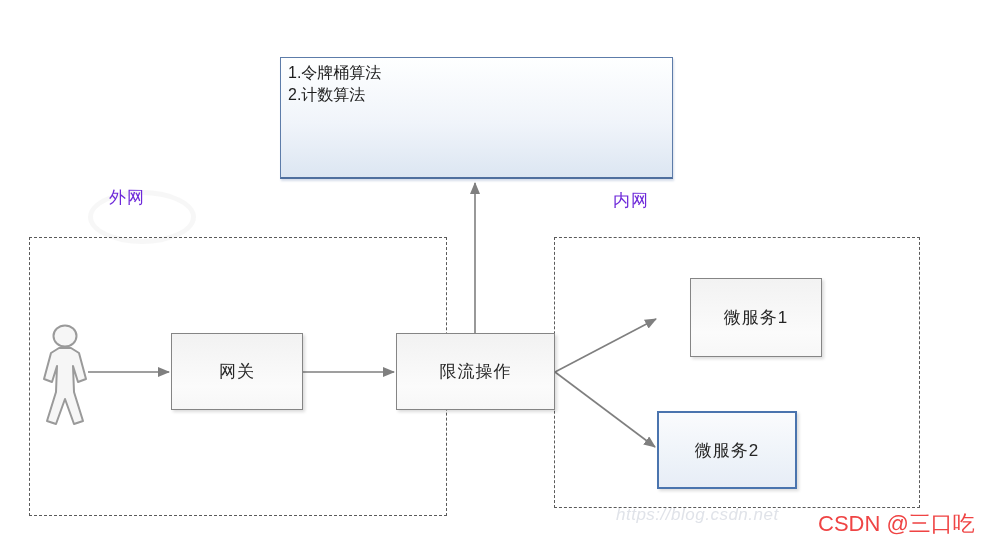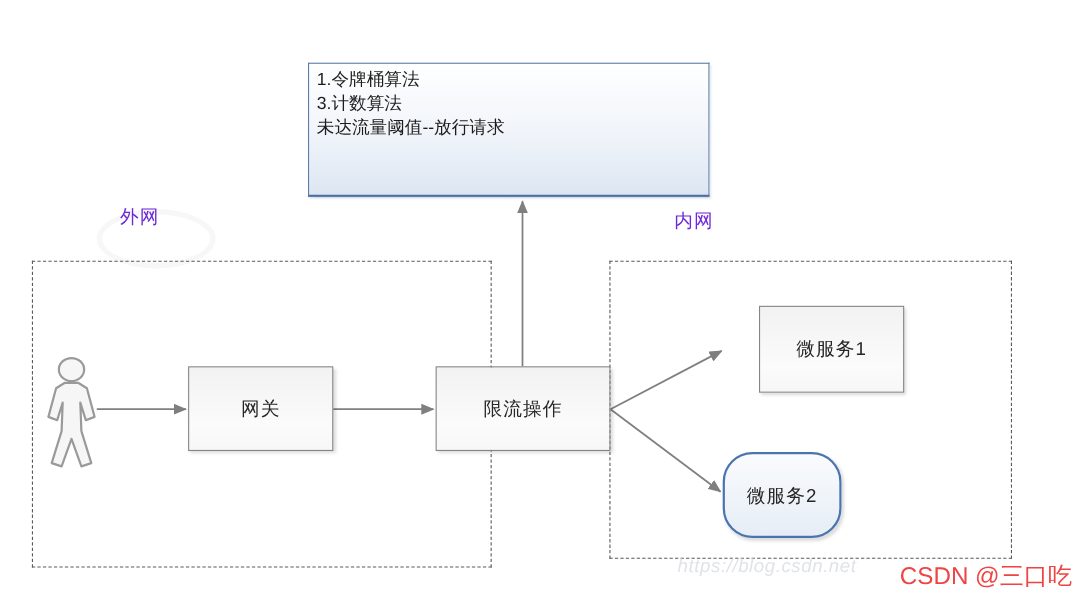--- a/index.html
+++ b/index.html
@@ -22,35 +22,35 @@
     display:flex;align-items:center;justify-content:center;
     font-size:17px;color:#262626;letter-spacing:1px;
   }
   .node.blue{
     border:2px solid #4a74ae;
     background:linear-gradient(180deg,#fafbfd 0%,#eef3f9 60%,#e7edf6 100%);
   }
 
   
   .note{
-    left:280px;top:57px;width:365px;height:122px;
+    left:280px;top:57px;width:393px;height:122px;
     border:1px solid #5d7ca9;
     border-bottom:2px solid #4f6f9e;
     background:linear-gradient(180deg,#feffff 0%,#f0f4fa 55%,#dce6f2 100%);
     padding:4px 7px 0 7px;
     font-size:16px;line-height:22px;color:#1c1c1c;
     box-shadow:1px 2px 2px rgba(90,120,170,0.25);
   }
   .note div{white-space:pre;}
 
   
   .gateway{left:171px;top:333px;width:132px;height:77px;}
   .ratelimit{left:396px;top:333px;width:159px;height:77px;}
   .ms1{left:658px;top:278px;width:132px;height:79px;margin-left:32px;}
-  .ms2{left:657px;top:411px;width:108px;height:78px;border-radius:27px;}
+  .ms2{left:657px;top:411px;width:140px;height:78px;}
 
   .ext-zone{left:29px;top:237px;width:416px;height:277px;}
   .int-zone{left:554px;top:237px;width:364px;height:269px;}
   .ext-label{left:109px;top:186px;}
   .int-label{left:613px;top:189px;text-align:right;}
 
   
   .wm-url{position:absolute;left:616px;top:505px;font-size:17px;color:#e0e3e9;z-index:4;letter-spacing:.5px;font-style:italic;}
   .wm-credit{position:absolute;left:818px;top:509px;font-size:22px;color:#ef4444;z-index:5;}
   .wm-ghost{position:absolute;left:88px;top:190px;width:98px;height:44px;border:5px solid rgba(205,205,205,0.16);border-radius:50%;z-index:0;}
@@ -85,22 +85,21 @@
       <line x1="88" y1="372" x2="169" y2="372" marker-end="url(#ah)"></line>
       <line x1="303" y1="372" x2="394" y2="372" marker-end="url(#ah)"></line>
       <line x1="475" y1="333" x2="475" y2="183" marker-end="url(#ah)"></line>
       <line x1="555" y1="372" x2="656" y2="319" marker-end="url(#ah)"></line>
       <line x1="555" y1="372" x2="655" y2="447" marker-end="url(#ah)"></line>
     </g>
   </svg>
 
   <div class="note">
     <div>1.令牌桶算法</div>
-    <div>3.计数算法</div>
-    <div>未达流量阈值--放行请求</div>
+    <div>2.计数算法</div>
   </div>
 
   <div class="node ratelimit">限流操作</div>
   <div class="node gateway">网关</div>
   <div class="node ms1">微服务1</div>
   <div class="node ms2 blue">微服务2</div>
 
   <div class="wm-url">https://blog.csdn.net</div>
   <div class="wm-credit">CSDN @三口吃掉你</div>
 

